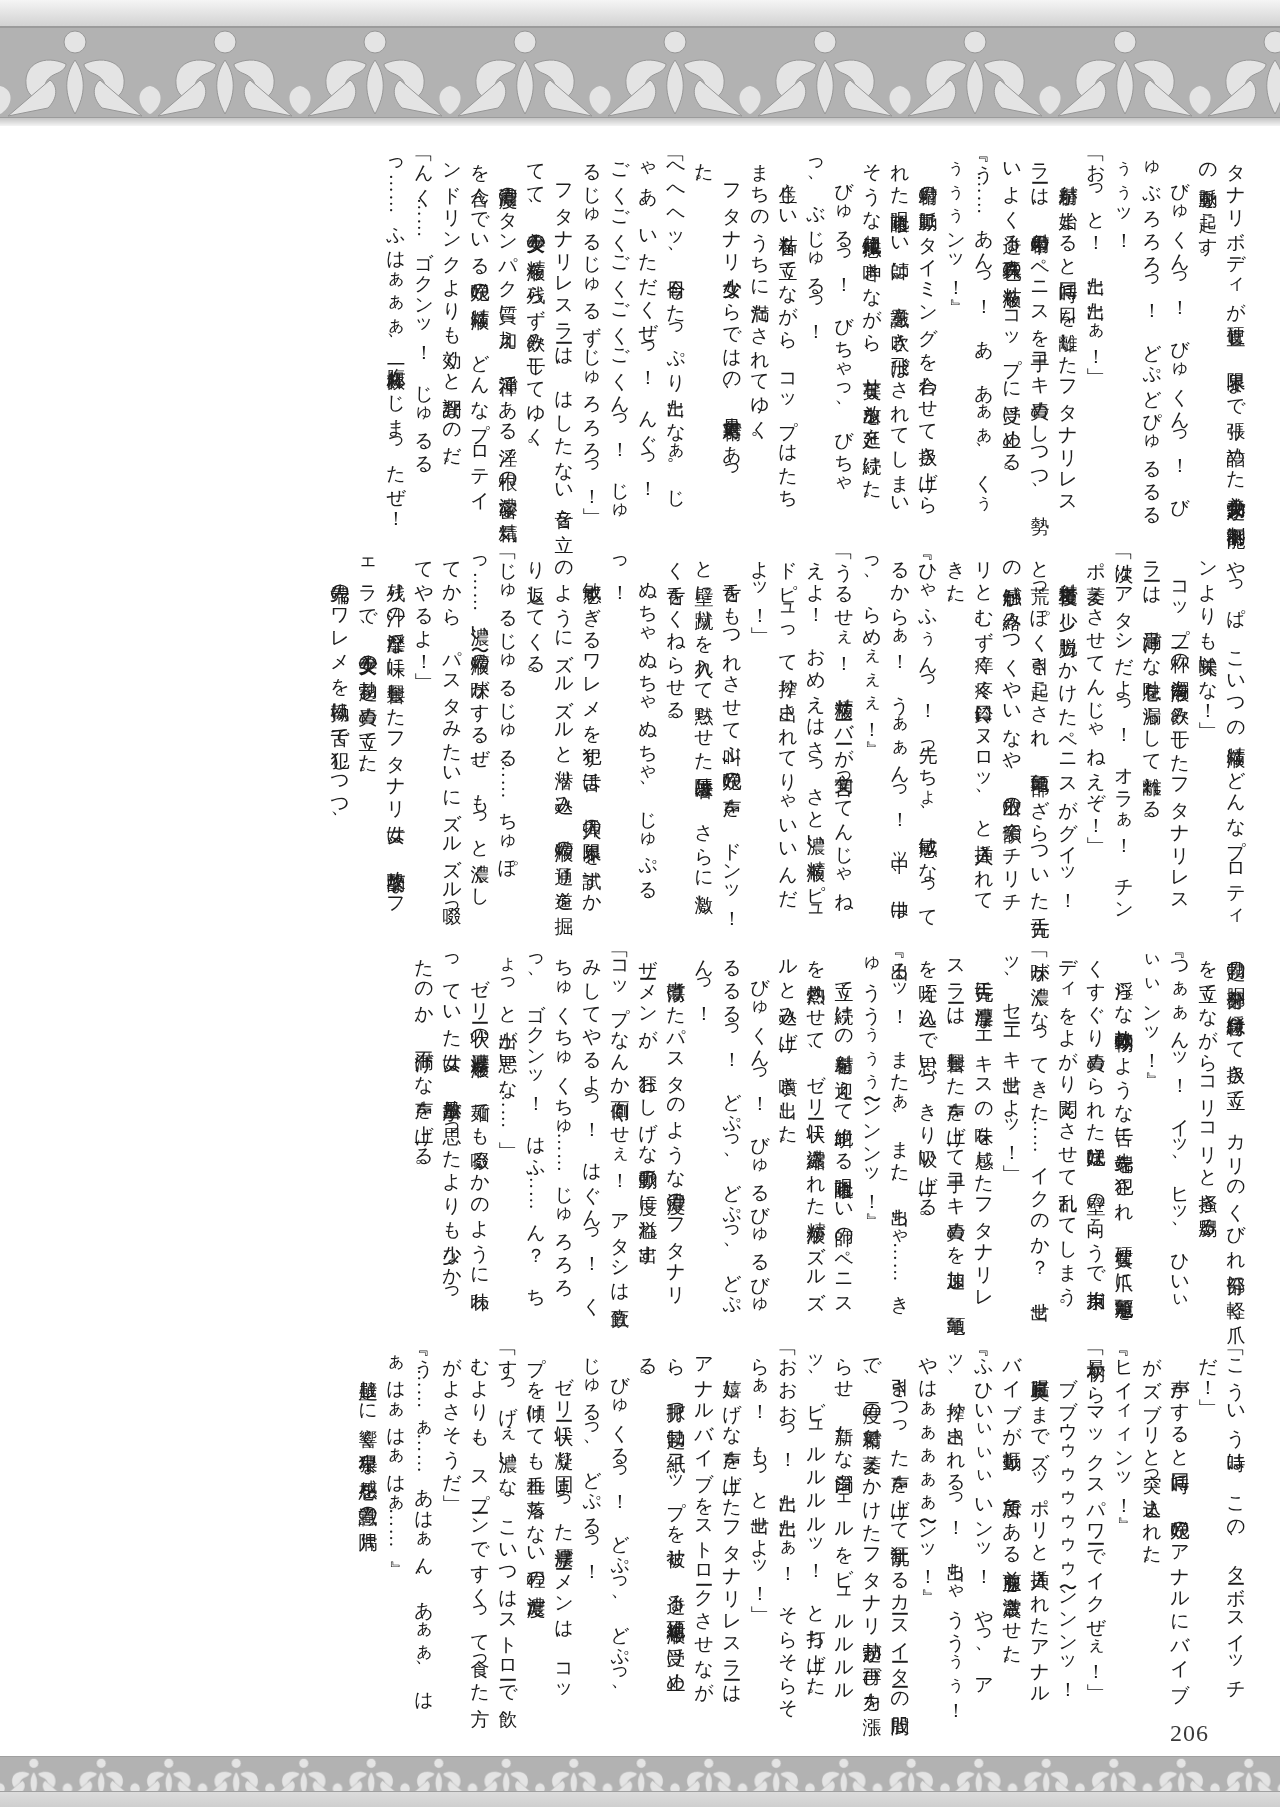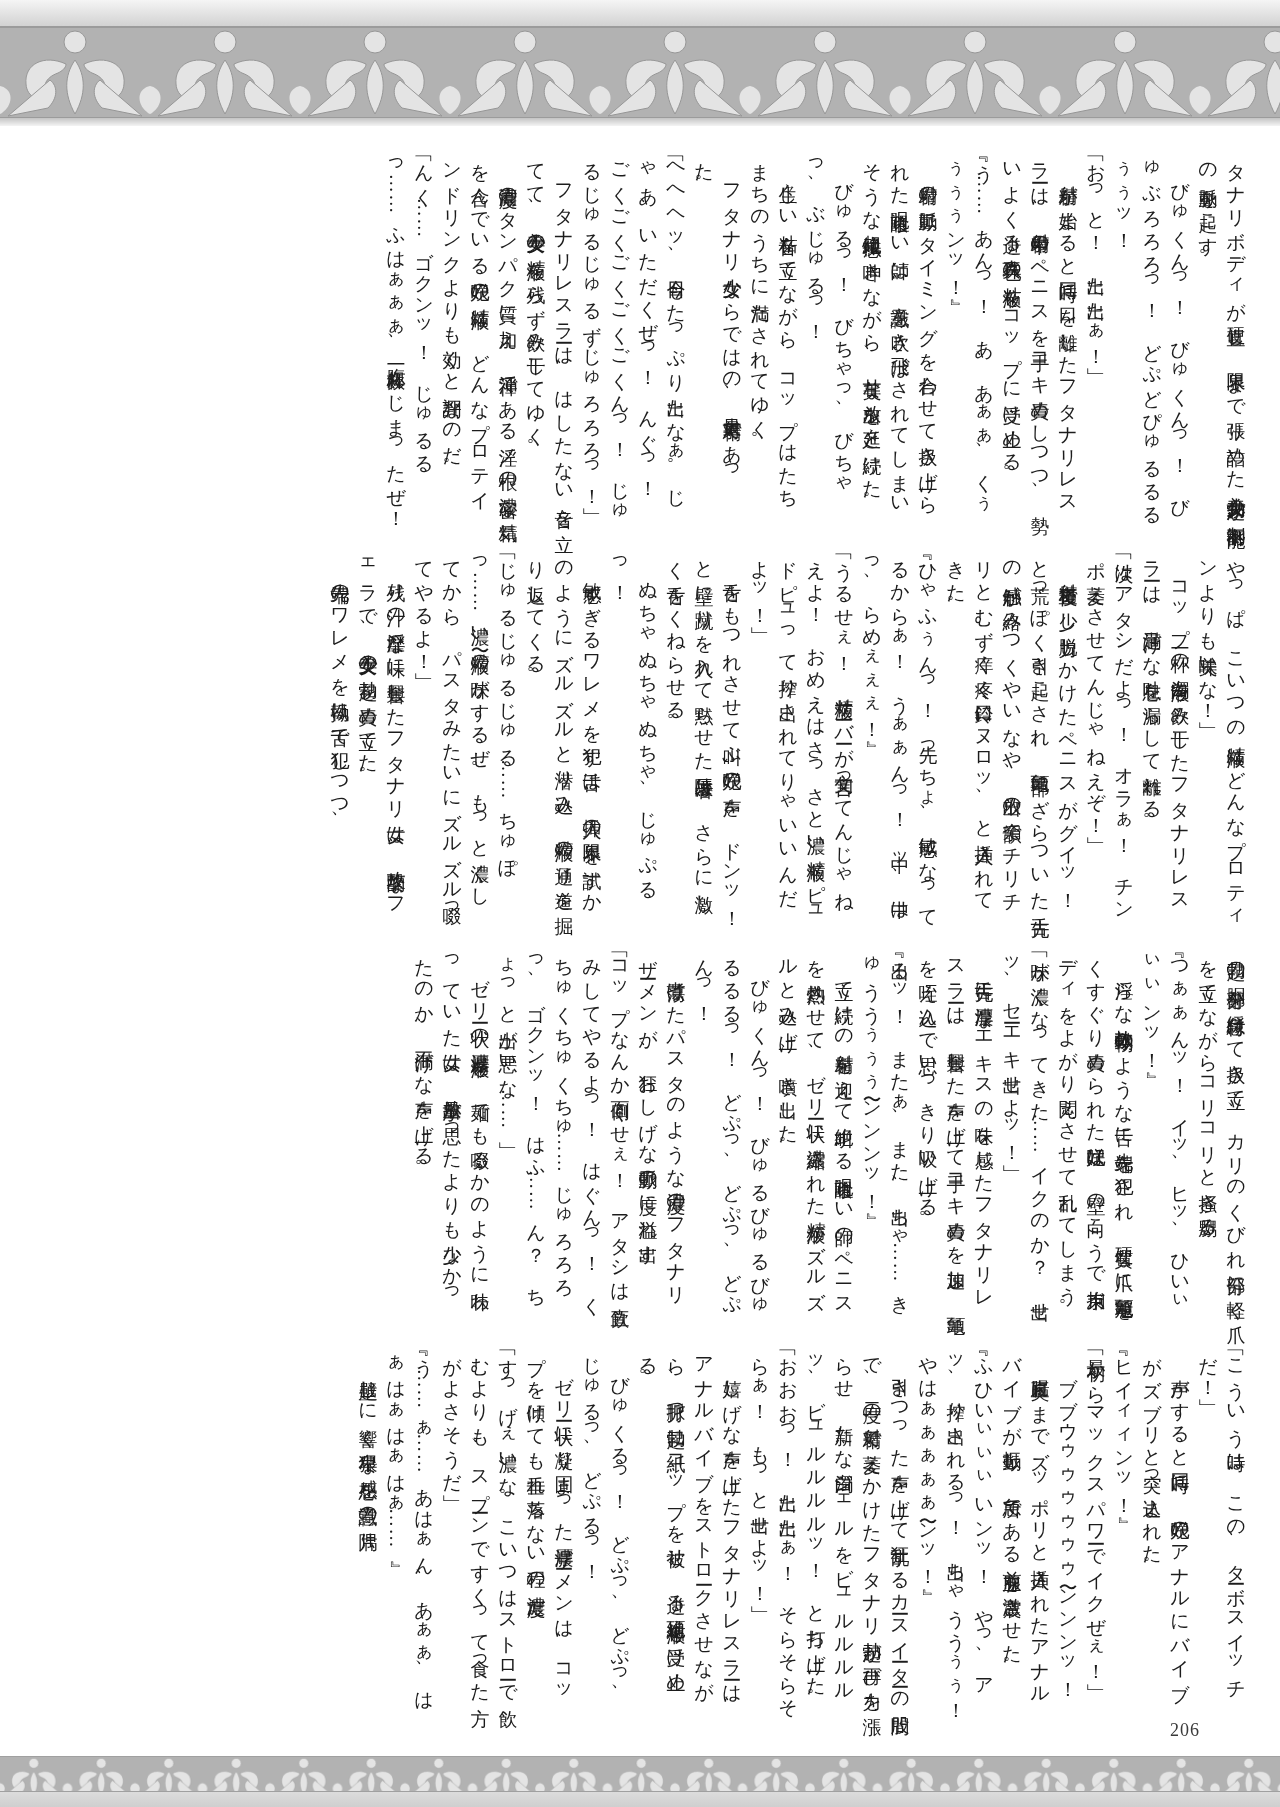--- a/index.html
+++ b/index.html
@@ -41,21 +41,21 @@
     width:100%;
     margin-bottom:26px;
     font-size:19px;
     line-height:28px;
     letter-spacing:1.5px;
     color:#1c1c1c;
     overflow:visible;
   }
   .page-number{
     position:absolute;top:1720px;left:1170px;
-    font-size:18px;color:#3a3a3a;letter-spacing:1px;
+    font-size:24px;color:#3a3a3a;letter-spacing:1px;
   }
 </style>
 </head>
 <body>
 
 <div class="page">
 
   <div class="ornament ornament-top">
     <div class="cap"></div>
     <svg height="89" preserveAspectRatio="none">

